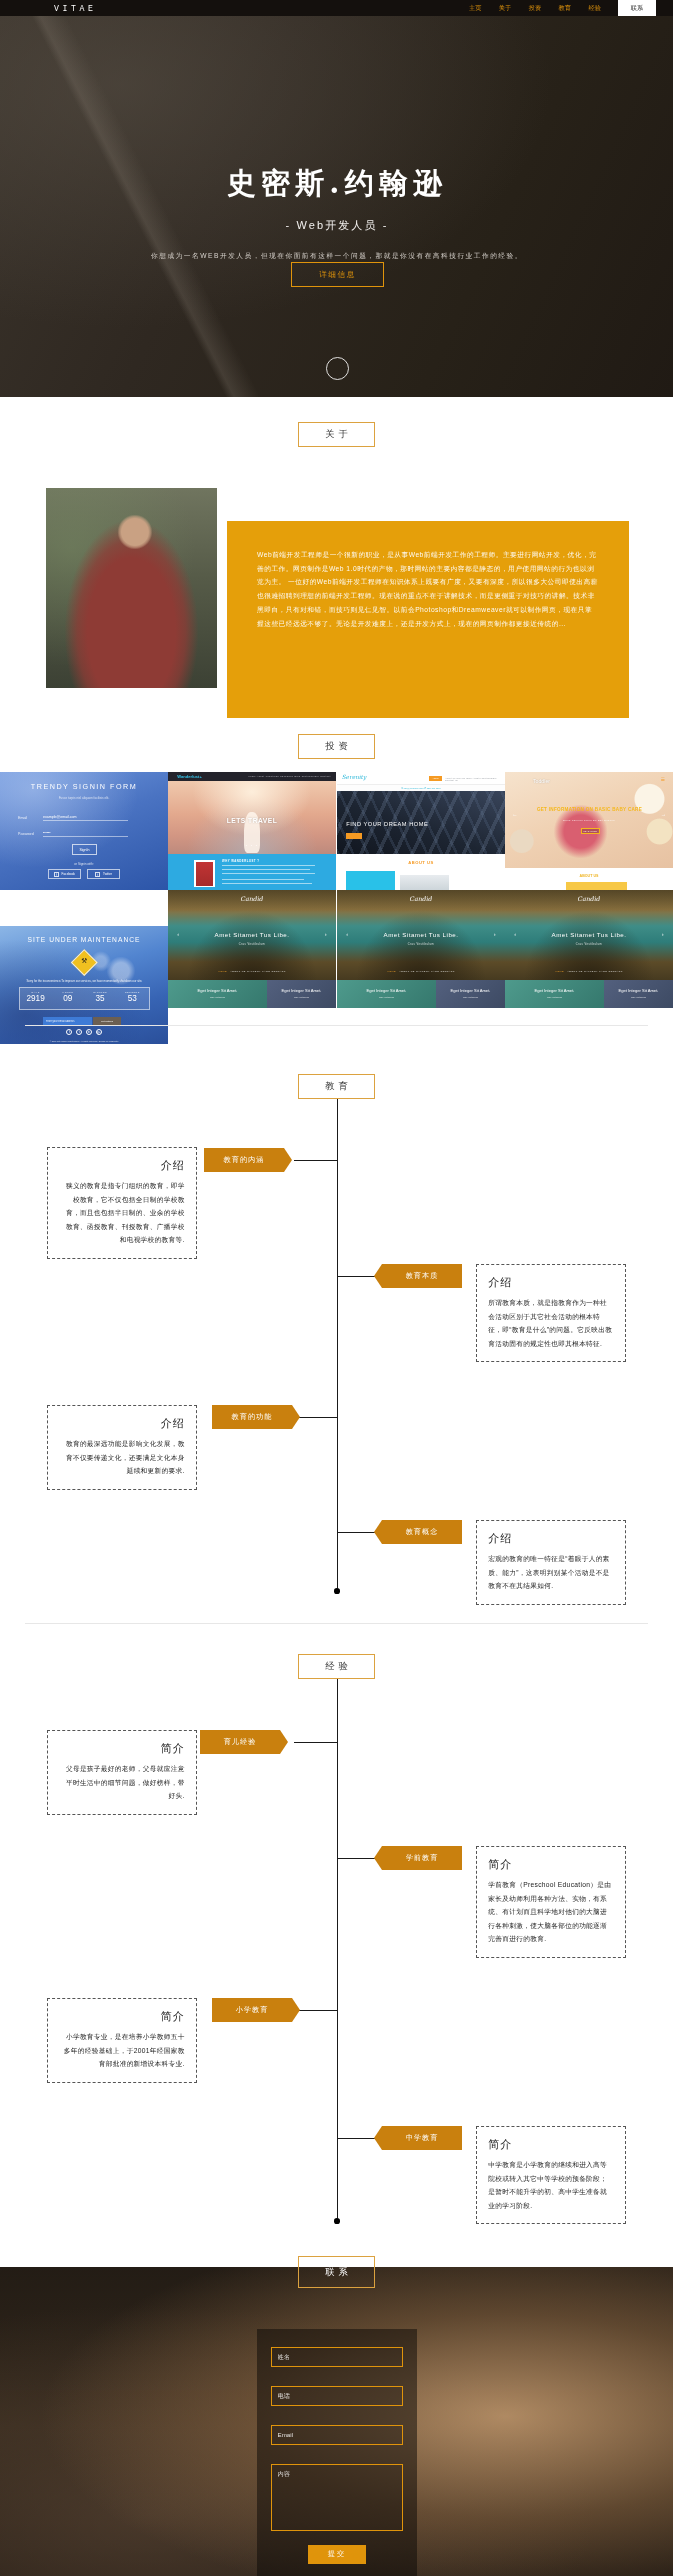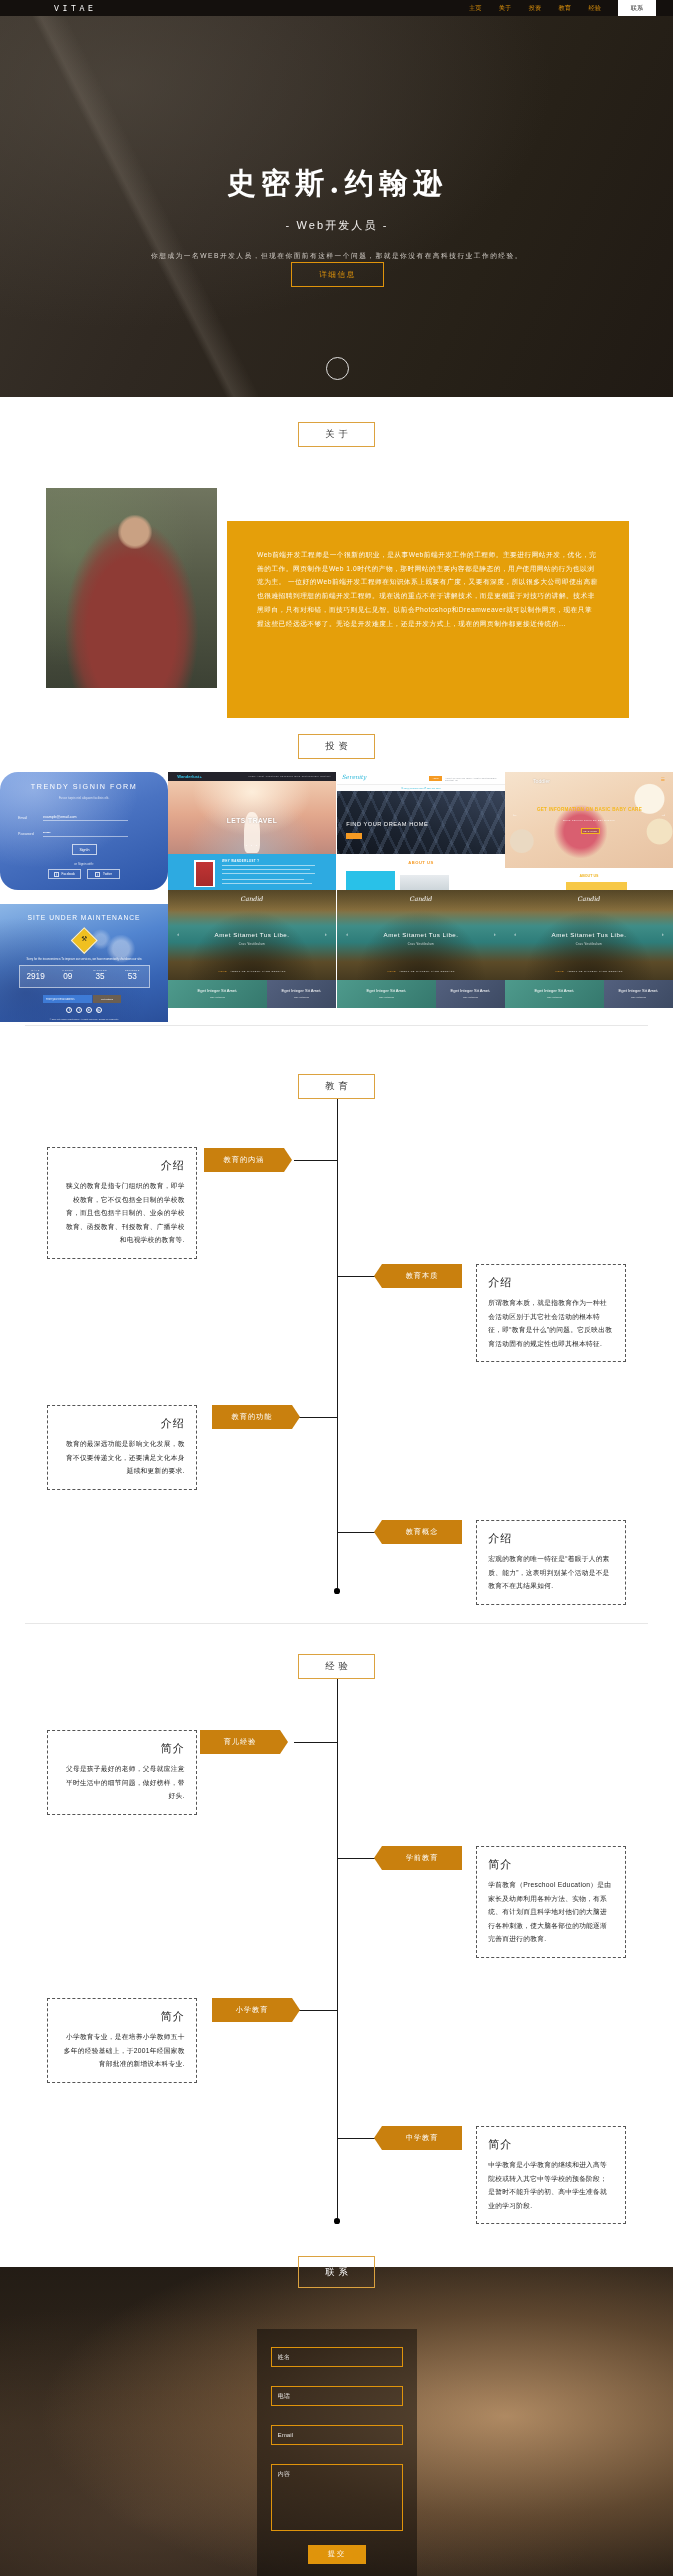--- a/index.html
+++ b/index.html
@@ -40,21 +40,21 @@
       radial-gradient(ellipse at 15% 30%, rgba(120,140,100,0.5), transparent 60%),
       linear-gradient(180deg, #70755f 0%, #565b48 45%, #3c4134 100%);
   }
   .about-box { position:absolute; top:521px; left:227px; width:402px; height:197px; background:#e59f0a; padding:27px 30px 20.6px 30px; }
   .about-en { color:#fff; font-family:"DejaVu Serif", serif; font-size:10.8px; line-height:1.85; letter-spacing:0.5px; margin-bottom:11.3px; }
   .about-zh { color:rgba(255,255,255,0.96); font-size:6.7px; line-height:2.05; letter-spacing:0.5px; }
 
   
   .tile { position:absolute; width:168px; height:118px; overflow:hidden; cursor:pointer; }
   .t-signin { background: radial-gradient(ellipse at 20% 15%, rgba(190,210,245,0.5), transparent 55%),
-      linear-gradient(160deg, #6f97dd 0%, #4a73c2 45%, #2c55a8 100%); border-radius: 18px; }
+      linear-gradient(160deg, #6f97dd 0%, #4a73c2 45%, #2c55a8 100%); }
   .si-title { position:absolute; top:10.3px; width:100%; text-align:center; color:#fff; font-size:7.2px; letter-spacing:1.5px; font-weight:normal; }
   .si-sub { position:absolute; top:24px; width:100%; text-align:center; color:rgba(255,255,255,0.7); font-size:3.1px; }
   .si-row { position:absolute; left:18px; width:131px; height:9.3px; }
   .si-label { position:absolute; left:0; bottom:1.5px; color:rgba(255,255,255,0.85); font-size:3.6px; }
   .si-val { position:absolute; left:25px; right:20.6px; bottom:0; border-bottom:0.5px solid rgba(255,255,255,0.5); color:#fff; font-size:3.6px; padding-bottom:1.5px; }
   .si-btn { position:absolute; top:72px; left:72px; width:25px; height:11.3px; border:0.5px solid rgba(255,255,255,0.7);
     color:#fff; font-size:3.6px; text-align:center; line-height:10.3px; }
   .si-or { position:absolute; top:90px; width:100%; text-align:center; color:rgba(255,255,255,0.8); font-size:3.1px; }
   .si-chips { position:absolute; top:97px; left:0; width:100%; display:flex; justify-content:center; gap:6.2px; }
   .si-chip { width:33px; height:10.3px; border:0.5px solid rgba(255,255,255,0.65); color:#fff; font-size:3.1px;
@@ -282,21 +282,21 @@
     <div class="td-menu">☰</div>
     <div class="td-head">GET INFORMATION ON BASIC BABY CARE</div>
     <div class="td-sub">Nulla Facilisi Proin Eu Est Tempus</div>
     <div class="td-arrow" style="left:7.2px;">←</div>
     <div class="td-arrow" style="right:7.2px;">→</div>
     <div class="td-chip">READ MORE</div>
     <div class="td-about">ABOUT US</div>
     <div class="td-yellow"></div>
   </div>
 
-  <div class="tile t-maint" style="top:904px; left:0;">
+  <div class="tile t-maint" style="top:926px; left:0;">
     <div class="mt-title">SITE UNDER MAINTENANCE</div>
     <div class="mt-diamond"></div>
     <div class="mt-tool">⚒</div>
     <div class="mt-msg">Sorry for the inconvenience.To improve our services, we have momentarily shutdown our site.</div>
     <div class="mt-count">
       <div class="mt-col">
         <div class="mt-lab">DAYS</div>
         <div class="mt-val">2919</div>
       </div>
       <div class="mt-col">

